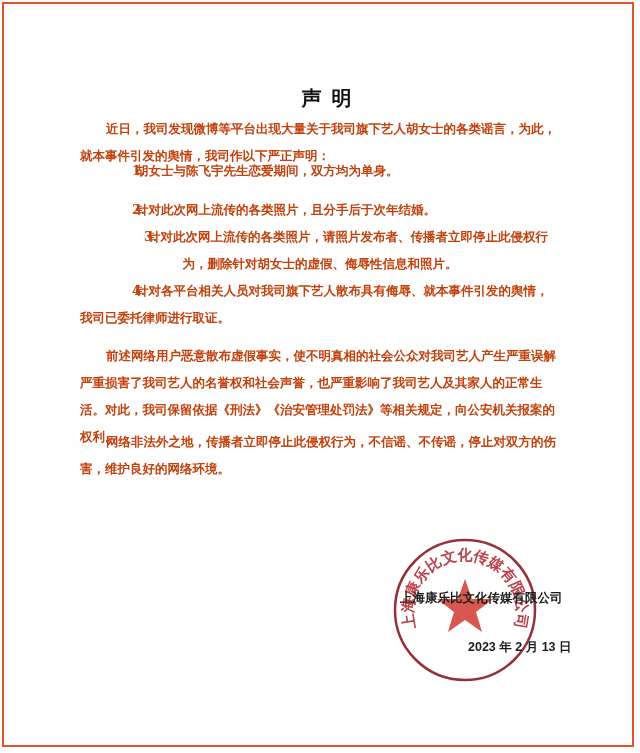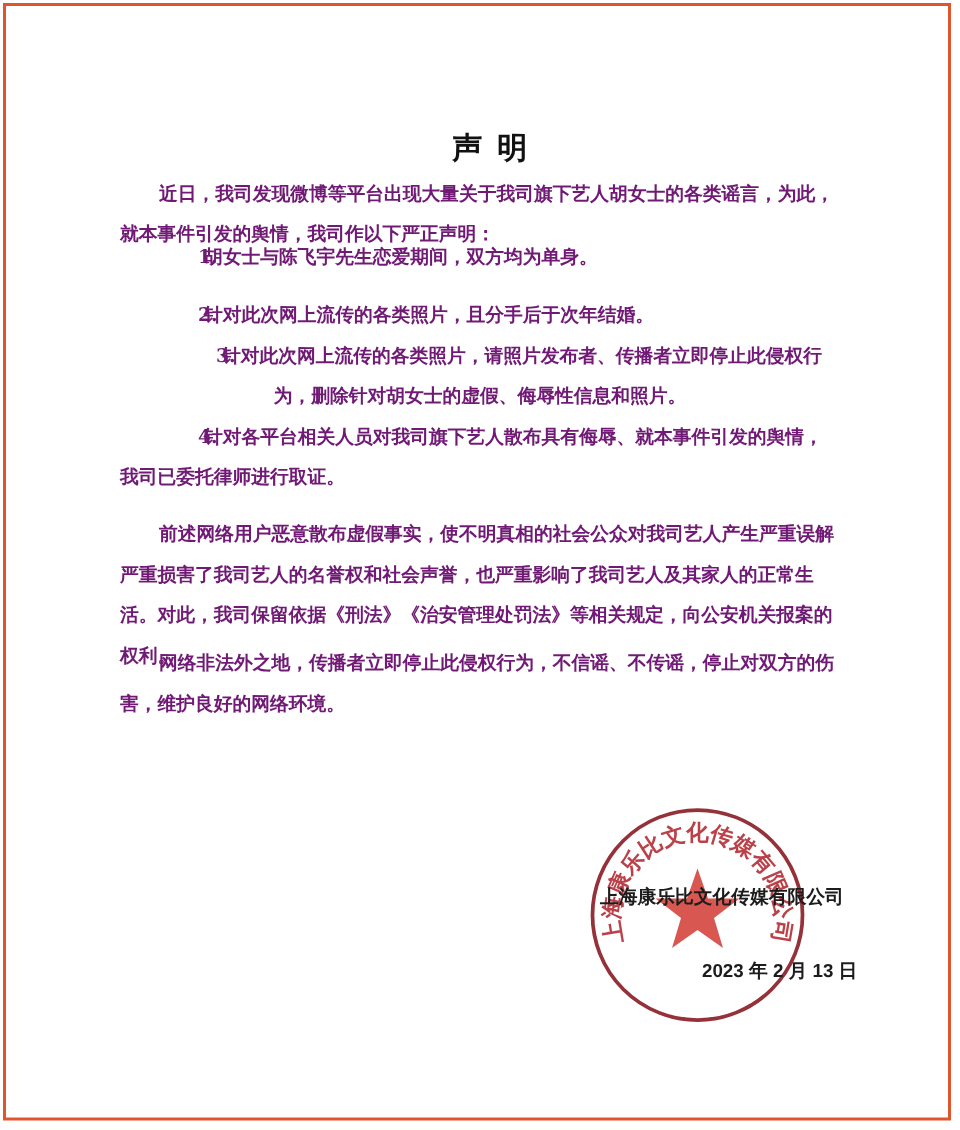--- a/index.html
+++ b/index.html
@@ -3,21 +3,21 @@
 <meta charset="utf-8">
 <style>
   html, body { margin:0; padding:0; background:#ffffff; }
   body { width:640px; height:753px; position:relative; overflow:hidden;
          font-family:"DejaVu Serif", "Liberation Serif", serif; color:#1a1a1a; }
   .frame { position:absolute; left:2px; top:2px; width:632px; height:745px;
            border:2px solid #e0542e; box-sizing:border-box; background:#fff; }
   .title { position:absolute; left:0; right:0; top:85px; text-align:center;
            font-size:20px; font-weight:bold; letter-spacing:10px; color:#111;padding-left:23px; }
   .p { position:absolute; left:80px; width:480px; font-size:12.5px; font-weight:bold;
-       line-height:27px; color:#701a75; }
+       line-height:27px; color:#c2410c; }
   .indent { text-indent:26px; }
   .num { display:inline-block; width:30px; }
   .sig { position:absolute; font-size:12.5px; font-weight:bold; color:#1c1c1c; }
   .stamp { position:absolute; left:392px; top:537px; width:146px; height:146px; }
 </style>
 </head>
 <body>
 
 <div class="frame"></div>
 

